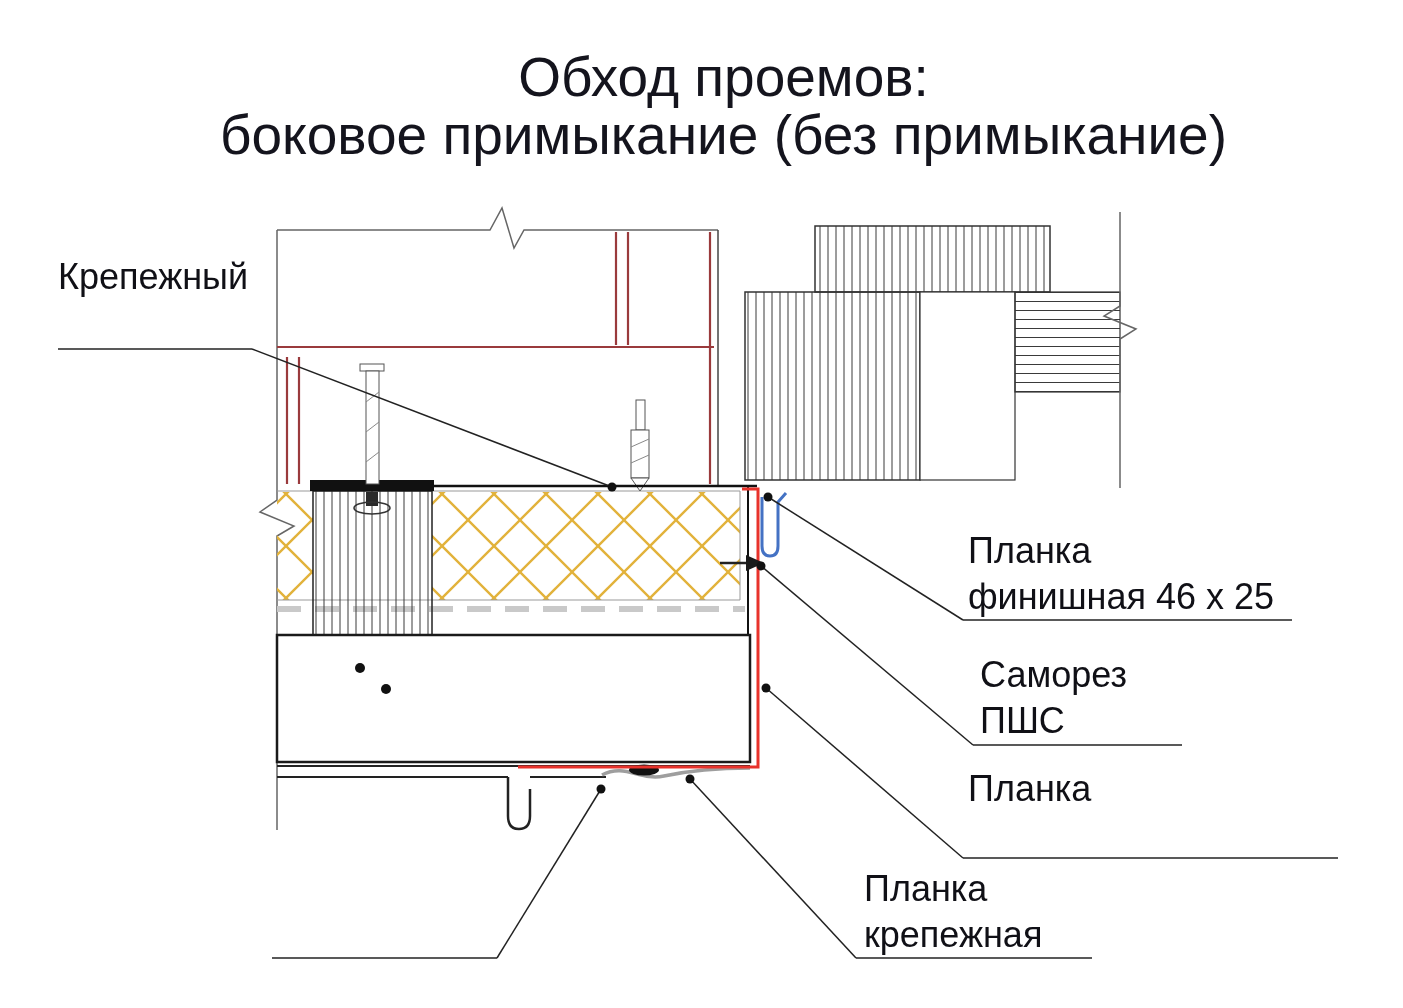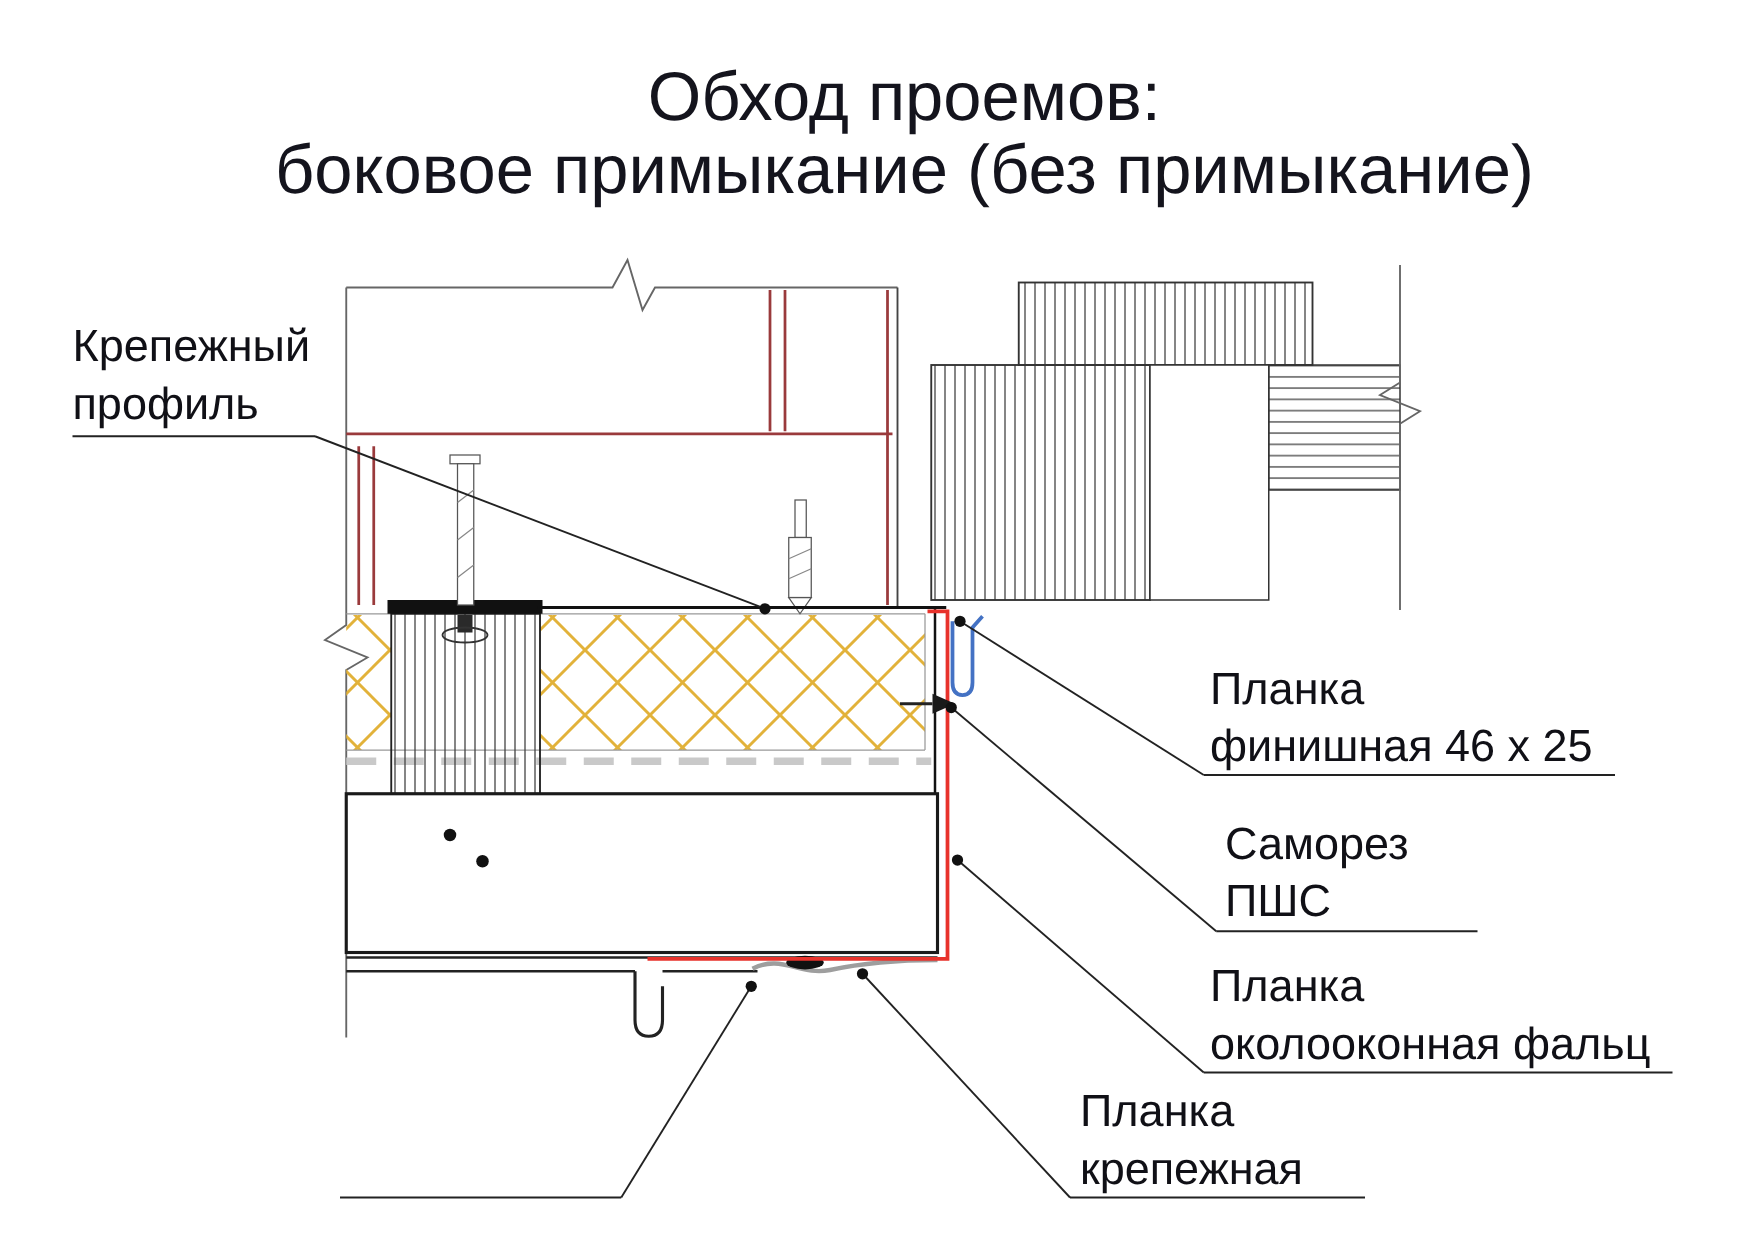--- a/index.html
+++ b/index.html
@@ -138,36 +138,34 @@
     </g>
   </svg>
 
   <div class="title">
     <div>Обход проемов:</div>
     <div>боковое примыкание (без примыкание)</div>
   </div>
 
   <div class="lbl" style="left:58px;top:254px">
     <span>Крепежный</span><br>
-    <span>профиль</span>
   </div>
 
   <div class="lbl" style="left:968px;top:528px">
     <span>Планка</span><br>
     <span>финишная 46 x 25</span>
   </div>
 
   <div class="lbl" style="left:980px;top:652px">
     <span>Саморез</span><br>
     <span>ПШС</span>
   </div>
 
   <div class="lbl" style="left:968px;top:766px">
     <span>Планка</span><br>
-    <span>околооконная фальц</span>
   </div>
 
 
   <div class="lbl" style="left:864px;top:866px">
     <span>Планка</span><br>
     <span>крепежная</span>
   </div>
 
 </div>
 

